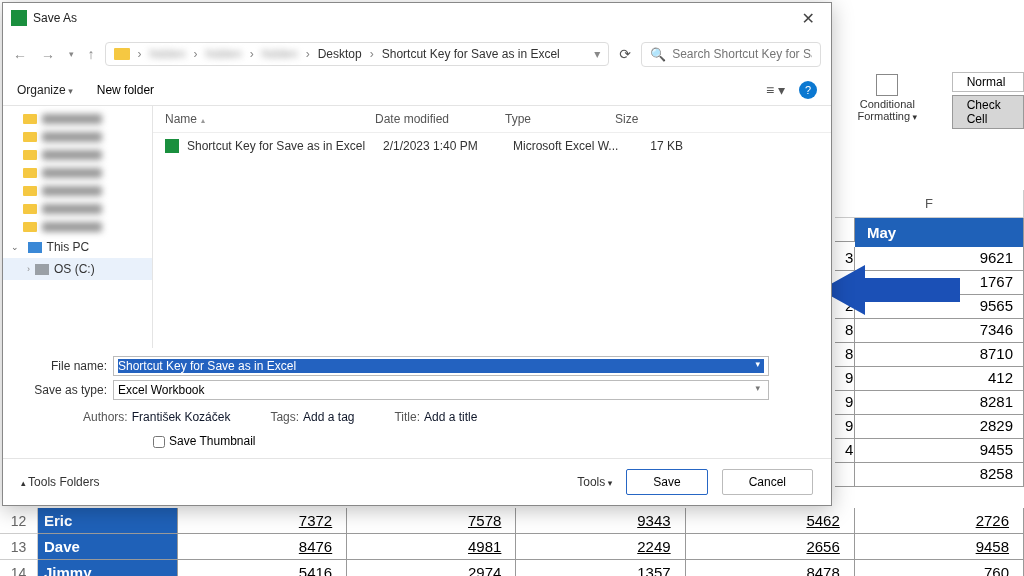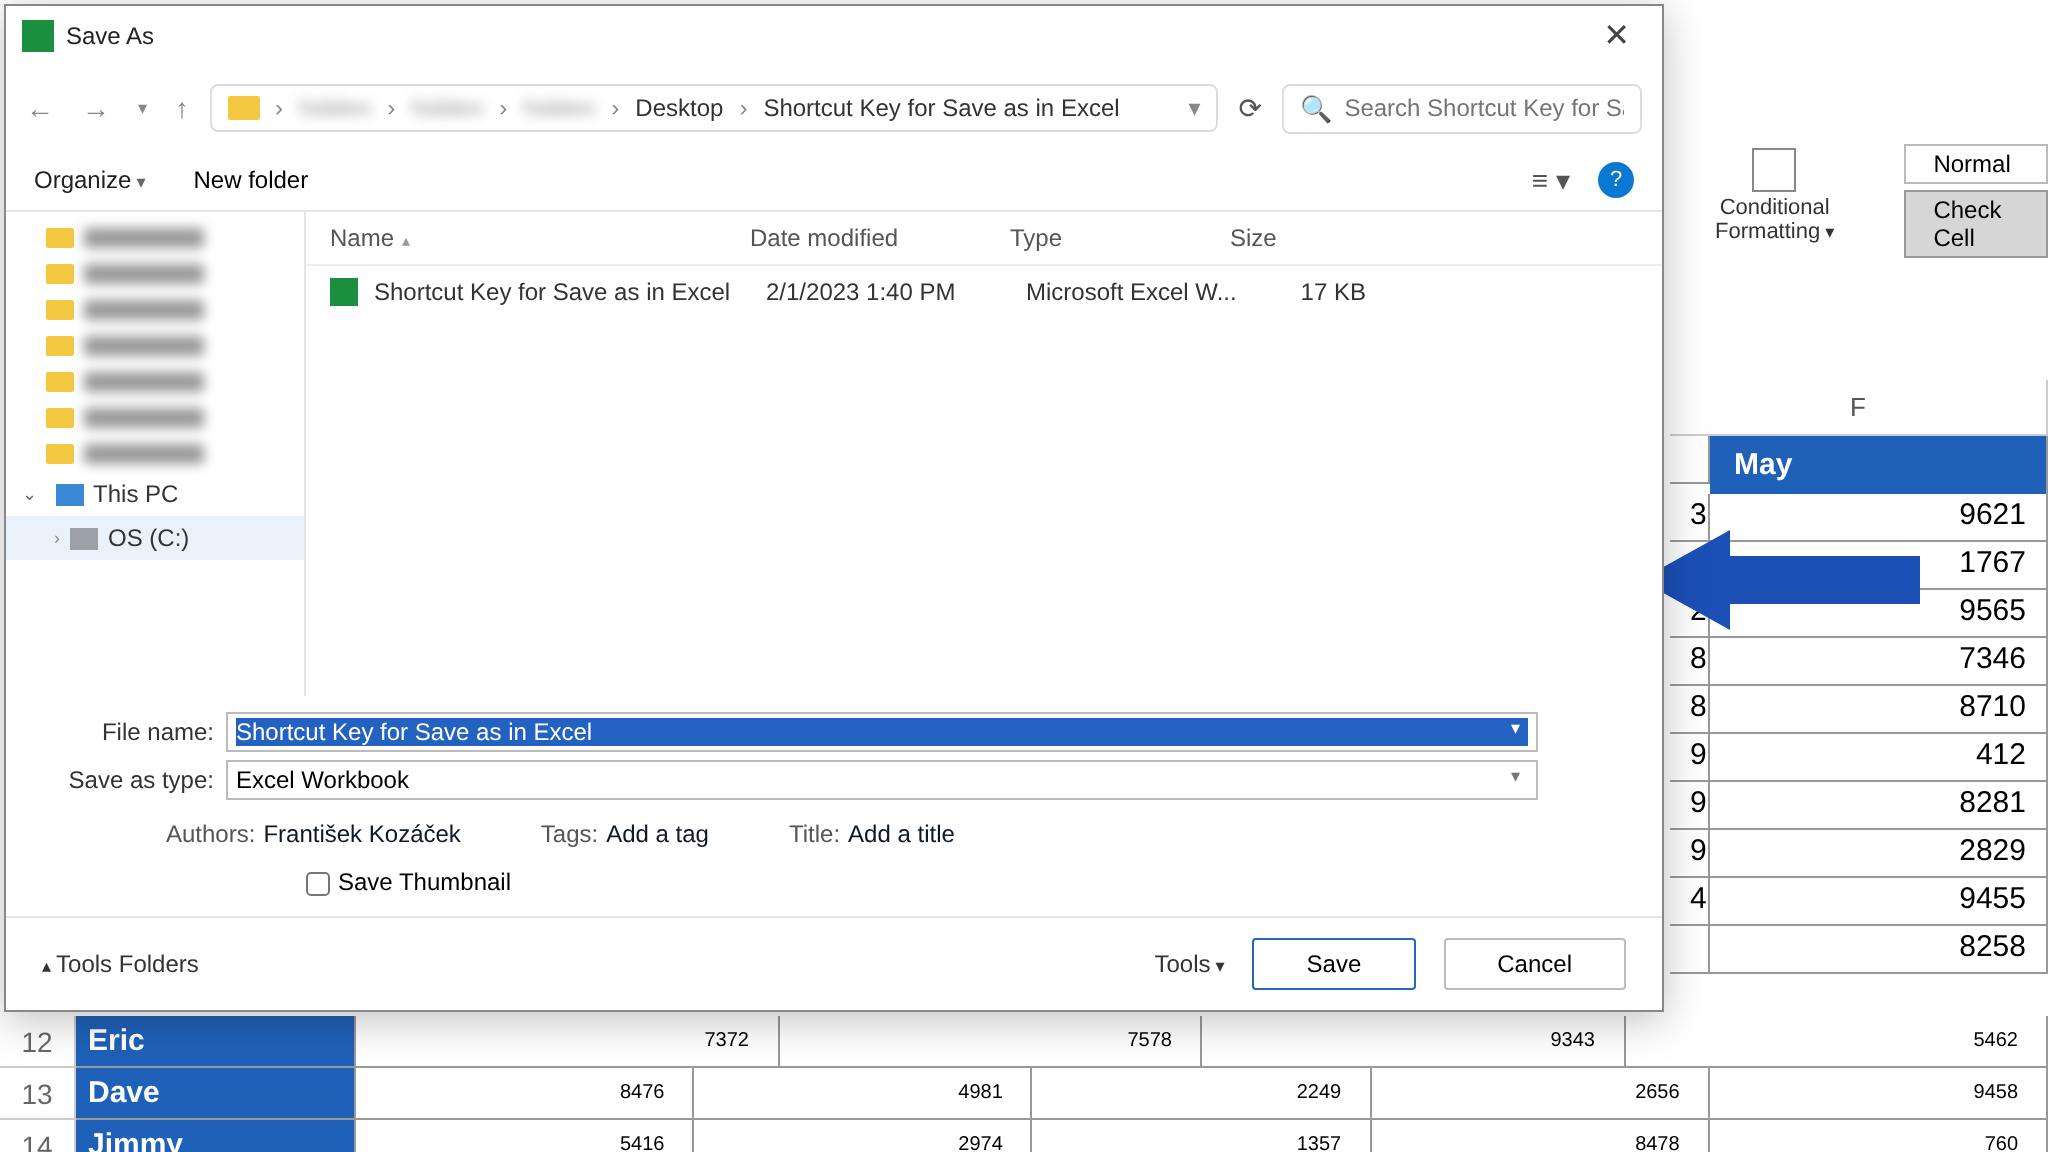--- a/index.html
+++ b/index.html
@@ -19,21 +19,21 @@
   .month-head { background: #1f61b8; color: #fff; font-weight: bold; font-size: 15px; padding: 6px 12px; border-right: 1px solid #999; }
   .dcell { border-right: 1px solid #999; border-bottom: 1px solid #999; text-align: right; padding: 2px 10px; font-size: 15px; height: 24px; }
   .partial { width: 20px; text-align: right; padding-right: 2px; }
   .arrow { position: absolute; top: 260px; left: 820px; width: 140px; height: 60px; z-index: 5; }
   .arrow svg { width: 100%; height: 100%; }
   
   .rows-bottom { position: absolute; top: 508px; left: 0; right: 0; }
   .srow { display: flex; height: 26px; }
   .rnum { width: 38px; background: #fff; border-right: 1px solid #ccc; border-bottom: 1px solid #ccc; text-align: center; font-size: 14px; color: #666; line-height: 26px; }
   .rname { width: 140px; background: #1f61b8; color: #fff; font-weight: bold; font-size: 15px; padding: 2px 6px; border-right: 1px solid #999; border-bottom: 1px solid #999; line-height: 22px; }
-  .rv { flex: 1; border-right: 1px solid #999; border-bottom: 1px solid #999; text-align: right; padding: 2px 14px; font-size: 10px; line-height: 22px; }
+  .rv { flex: 1; border-right: 1px solid #999; border-bottom: 1px solid #999; text-align: right; padding: 2px 14px; font-size: 15px; line-height: 22px; text-decoration: underline; }
   
   .dialog { position: absolute; top: 2px; left: 2px; width: 830px; height: 504px; background: #fff; border: 1px solid #888; box-shadow: 0 4px 20px rgba(0,0,0,0.25); z-index: 10; display: flex; flex-direction: column; }
   .titlebar { display: flex; align-items: center; padding: 4px 8px; height: 30px; }
   .titlebar .app-ico { width: 16px; height: 16px; background: #1a8f3e; margin-right: 6px; }
   .titlebar .title { font-size: 12px; color: #222; }
   .titlebar .spacer { flex: 1; }
   .titlebar .close { font-size: 16px; color: #444; padding: 2px 8px; cursor: pointer; }
   .navbar { display: flex; align-items: center; padding: 4px 10px; gap: 10px; height: 42px; }
   .nav-arrows { display: flex; gap: 14px; color: #888; font-size: 14px; align-items: center; }
   .nav-arrows span { cursor: pointer; }
@@ -162,20 +162,21 @@
   </div>
 
   <div class="rows-bottom">
     <div class="srow">
       <div class="rnum">12</div>
       <div class="rname">Eric</div>
       <div class="rv">7372</div>
       <div class="rv">7578</div>
       <div class="rv">9343</div>
       <div class="rv">5462</div>
+      <div class="rv">2726</div>
     </div>
     <div class="srow">
       <div class="rnum">13</div>
       <div class="rname">Dave</div>
       <div class="rv">8476</div>
       <div class="rv">4981</div>
       <div class="rv">2249</div>
       <div class="rv">2656</div>
       <div class="rv">9458</div>
     </div>

